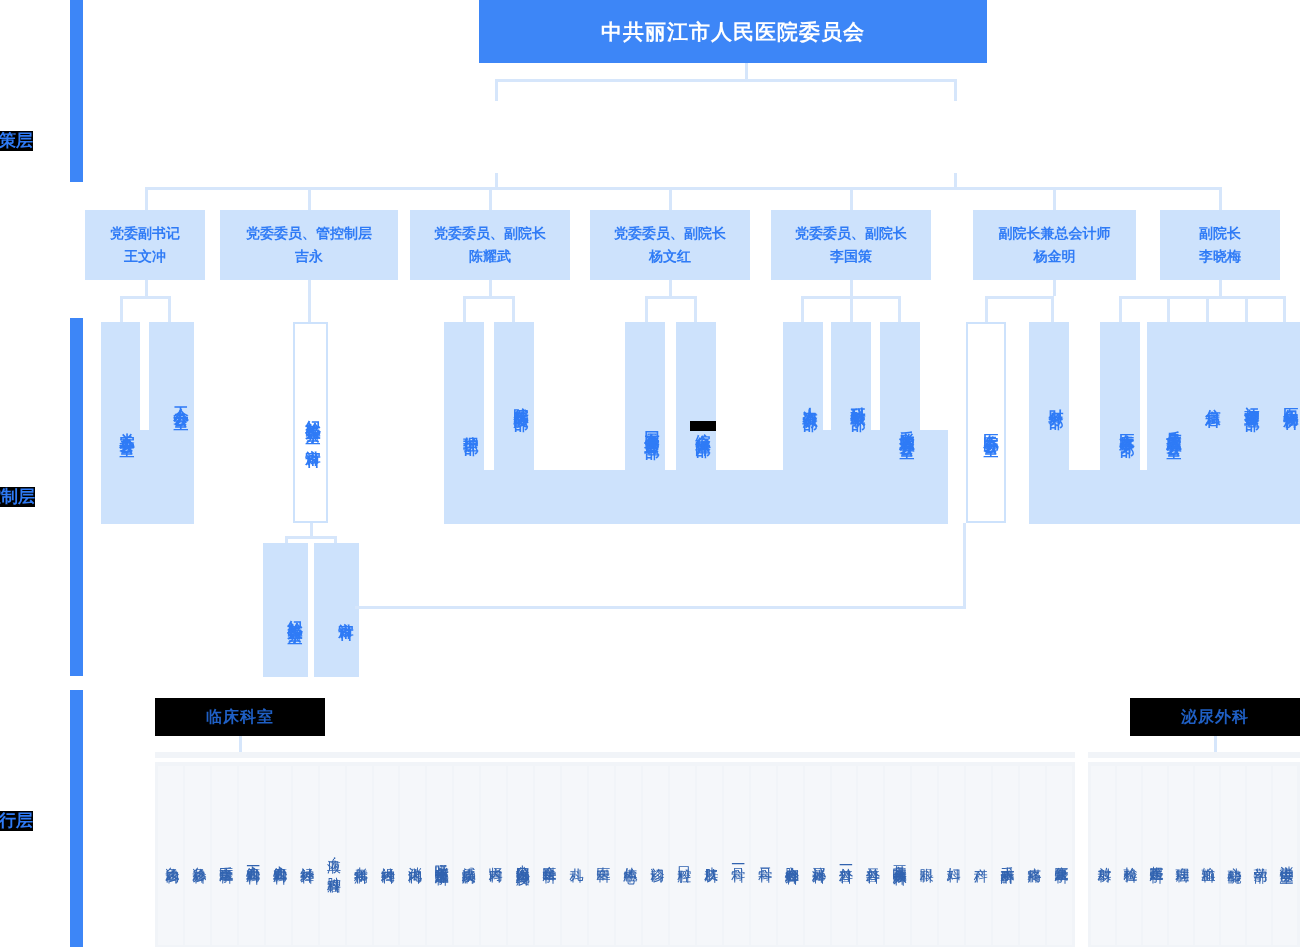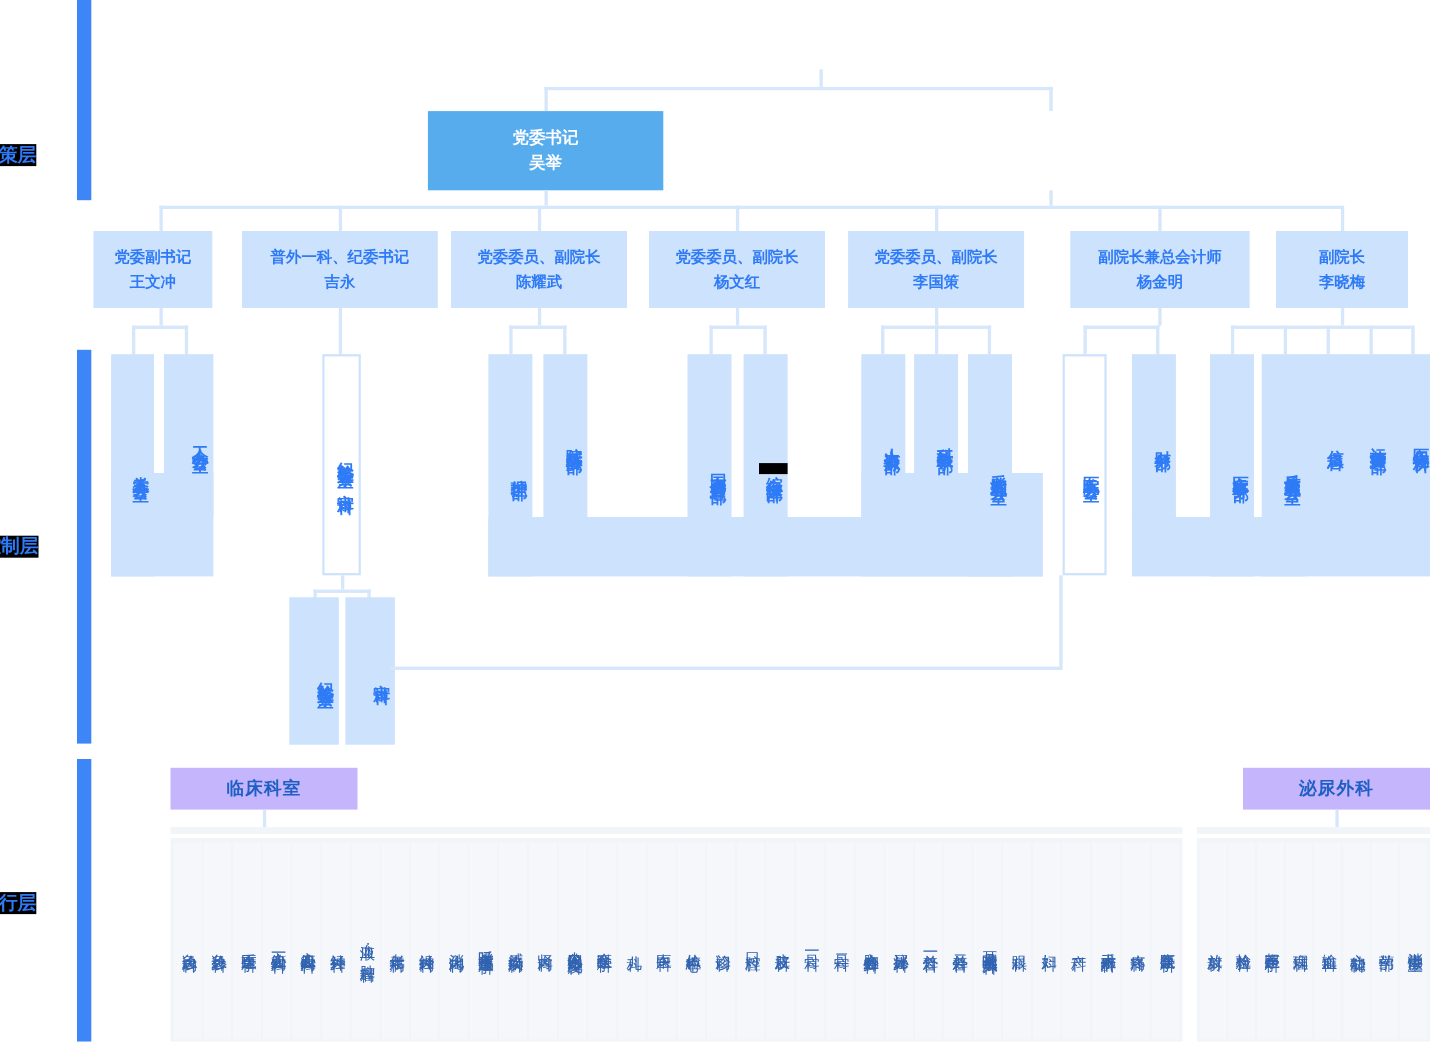--- a/index.html
+++ b/index.html
@@ -50,21 +50,21 @@
     padding-top:6px;letter-spacing:2px;line-height:26px;
   }
   .vbox.white{background:#ffffff;border:2px solid #cde2fc;}
   .vbox.sel span{background:#000000;}
 
   
   .panel{position:absolute;background:#cde2fc;}
 
   
   .sec-head{
-    position:absolute;background:#c4b5fd;color:#1f5fc4;
+    position:absolute;background:#000000;color:#1f5fc4;
     font-size:16px;font-weight:700;display:flex;align-items:center;
     justify-content:center;letter-spacing:1px;
   }
   .exec-wrap{position:absolute;background:#f1f4f8;}
   .ebox{
     position:absolute;box-sizing:border-box;background:#f5f7fa;
     color:#3163b0;font-size:14px;font-weight:400;
     writing-mode:vertical-rl;text-orientation:upright;
     display:flex;align-items:flex-start;justify-content:center;
     padding-top:4px;letter-spacing:1px;line-height:20px;
@@ -76,54 +76,49 @@
 <div id="canvas">
 
   <div class="rail" style="left:70px;top:0px;height:182px;"></div>
   <div class="rail" style="left:70px;top:318px;height:358px;"></div>
   <div class="rail" style="left:70px;top:690px;height:257px;"></div>
 
   <div class="layer-label" style="left:-18px;top:131px;">决策层</div>
   <div class="layer-label" style="left:-33px;top:487px;">管控制层</div>
   <div class="layer-label" style="left:-18px;top:811px;">执行层</div>
 
+  <div class="box box-root" style="left:479px;top:0px;width:508px;height:63px;">中共丽江市人民医院委员会</div>
 
   <div class="ln v" style="left:745px;top:63px;height:16px;"></div>
   <div class="ln h" style="left:495px;top:79px;width:462px;"></div>
   <div class="ln v" style="left:495px;top:79px;height:22px;"></div>
   <div class="ln v" style="left:954px;top:79px;height:22px;"></div>
 
-  <div class="box box-l2" style="left:389px;top:101px;width:214px;height:72px;">
-    <div>
-      <div>党委书记</div>
-      <div>吴举</div>
-    </div>
-  </div>
 
   <div class="ln v" style="left:495px;top:173px;height:14px;"></div>
   <div class="ln v" style="left:954px;top:173px;height:14px;"></div>
   <div class="ln h" style="left:145px;top:187px;width:1075px;"></div>
 
   <div class="ln v" style="left:145px;top:187px;height:23px;"></div>
   <div class="ln v" style="left:308px;top:187px;height:23px;"></div>
   <div class="ln v" style="left:489px;top:187px;height:23px;"></div>
   <div class="ln v" style="left:669px;top:187px;height:23px;"></div>
   <div class="ln v" style="left:850px;top:187px;height:23px;"></div>
   <div class="ln v" style="left:1053px;top:187px;height:23px;"></div>
   <div class="ln v" style="left:1219px;top:187px;height:23px;"></div>
 
-  <div class="box box-l3" style="left:85px;top:210px;width:108px;height:70px;">
+  <div class="box box-l3" style="left:85px;top:210px;width:120px;height:70px;">
     <div>
         <div>党委副书记</div>
          <div>王文冲</div>
       </div>
   </div>
   <div class="box box-l3" style="left:220px;top:210px;width:178px;height:70px;">
     <div>
-        <div>普外一科、纪委书记</div>
+        <div>党委委员、管控制层</div>
          <div>吉永</div>
       </div>
   </div>
   <div class="box box-l3" style="left:410px;top:210px;width:160px;height:70px;">
     <div>
         <div>党委委员、副院长</div>
          <div>陈耀武</div>
       </div>
   </div>
   <div class="box box-l3" style="left:590px;top:210px;width:160px;height:70px;">

